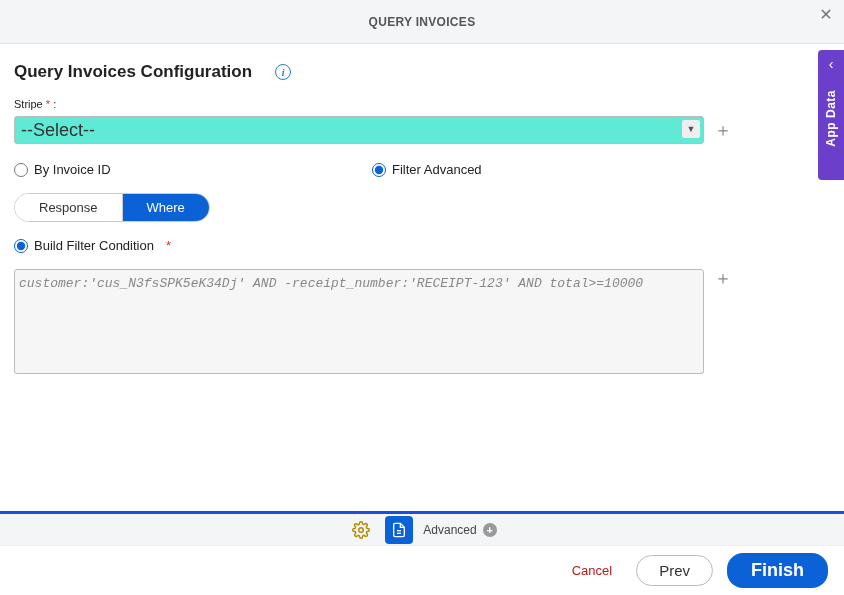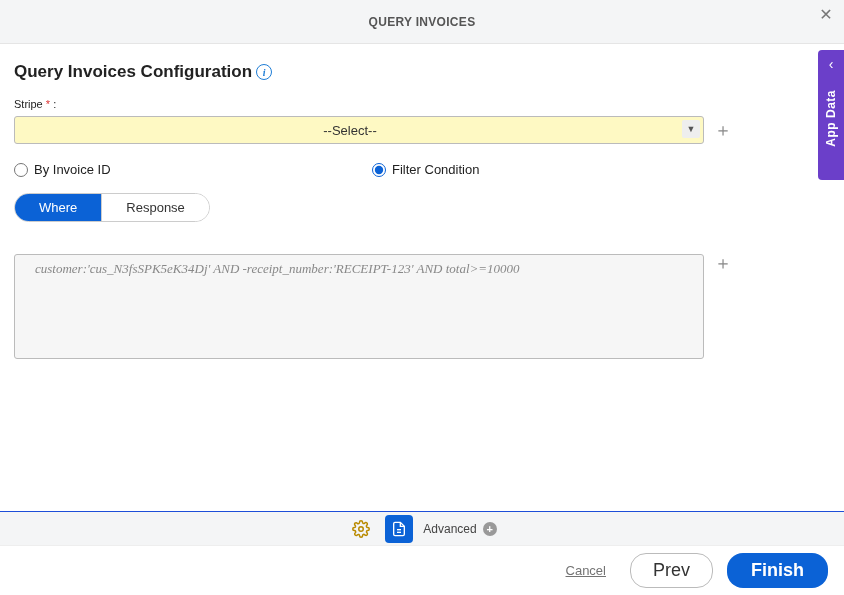--- a/index.html
+++ b/index.html
@@ -45,21 +45,21 @@
   }
 
   
   .content {
     padding: 18px 14px 0 14px;
     position: relative;
   }
   .page-title-row {
     display: flex;
     align-items: center;
-    gap: 4px;
+    gap: 23px;
     margin-bottom: 16px;
   }
   .page-title {
     font-size: 17px;
     font-weight: 700;
     color: #222;
   }
   .info-icon {
     width: 16px;
     height: 16px;
@@ -91,25 +91,24 @@
   .select-wrapper {
     position: relative;
     flex: 0 0 690px;
   }
   .select-input {
     width: 100%;
     height: 28px;
     border: 1px solid #bbb;
     border-radius: 3px;
     padding: 0 24px 0 6px;
-    font-size: 13px;
+    font-size: 18px;
     color: #333;
-    background: #fef9c3;
+    background: #5eead4;
     appearance: none;
-    text-align: center;
   }
   .select-caret {
     position: absolute;
     right: 4px;
     top: 4px;
     width: 18px;
     height: 18px;
     background: #eee;
     border-radius: 2px;
     display: flex;
@@ -177,27 +176,27 @@
   .textarea-row {
     display: flex;
     align-items: flex-start;
     gap: 10px;
   }
   .filter-textarea {
     width: 690px;
     height: 105px;
     border: 1px solid #bbb;
     border-radius: 3px;
-    padding: 6px 20px;
+    padding: 6px 4px;
     font-size: 13px;
     font-style: italic;
     color: #888;
     background: #f6f6f6;
     resize: none;
-    font-family: Liberation Serif, serif;
+    font-family: Liberation Mono, monospace;
   }
 
   
   .side-tab {
     position: absolute;
     right: 0;
     top: 50px;
     width: 26px;
     height: 130px;
     background: #6b3fc9;
@@ -223,21 +222,21 @@
   }
 
   
   .toolbar {
     position: absolute;
     bottom: 50px;
     left: 0;
     right: 0;
     height: 34px;
     background: #f4f5f6;
-    border-top: 1px solid #1d4ed8;
+    border-top: 3px solid #1d4ed8;
     display: flex;
     align-items: center;
     justify-content: center;
     gap: 10px;
   }
   .gear-icon, .doc-icon {
     width: 28px;
     height: 28px;
     display: flex;
     align-items: center;
@@ -278,31 +277,30 @@
     border-top: 1px solid #eee;
     display: flex;
     align-items: center;
     justify-content: flex-end;
     gap: 14px;
     padding-right: 16px;
   }
   .btn-text {
     background: none;
     border: none;
-    color: #737373;
+    color: #b91c1c;
     font-size: 13px;
     cursor: pointer;
     padding: 6px 10px;
-    text-decoration: underline;
   }
   .btn-outline {
     background: #fff;
     border: 1px solid #bbb;
     color: #333;
-    font-size: 18px;
+    font-size: 15px;
     cursor: pointer;
     padding: 6px 22px;
     border-radius: 16px;
   }
   .btn-primary {
     background: #0b62d6;
     border: none;
     color: #fff;
     font-size: 18px;
     font-weight: 600;
@@ -346,32 +344,38 @@
   </div>
 
   
   <div class="radio-row">
     <label class="radio-group left">
       <input type="radio" name="mode" class="radio-input" style="">
       <span class="radio-label">By Invoice ID</span>
     </label>
     <label class="radio-group">
       <input type="radio" name="mode" class="radio-input" checked="" style="">
-      <span class="radio-label">Filter Condition</span>
+      <span class="radio-label">Filter Advanced</span>
     </label>
   </div>
 
   
   <div class="tabs">
+    <div class="tab">Response</div>
     <div class="tab active">Where</div>
-    <div class="tab">Response</div>
   </div>
 
   
   <div class="radio-row">
+    <label class="radio-group">
+      <input type="radio" name="fmode" class="radio-input" checked="" style="">
+      <span class="radio-label">Build Filter Condition</span>
+      <span> </span>
+      <span class="required">*</span>
+    </label>
   </div>
 
   
   <div class="textarea-row">
     <textarea class="filter-textarea" readonly="" style="">customer:'cus_N3fsSPK5eK34Dj' AND -receipt_number:'RECEIPT-123' AND total&gt;=10000</textarea>
     <div class="plus-btn">
       <span>＋</span>
     </div>
   </div>
 

